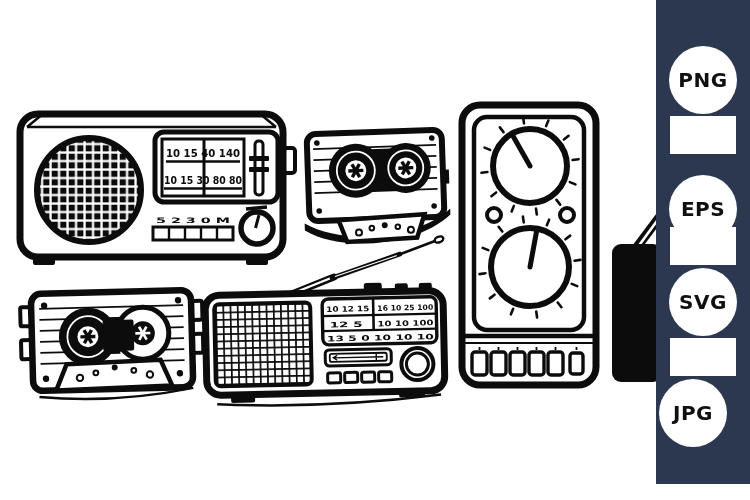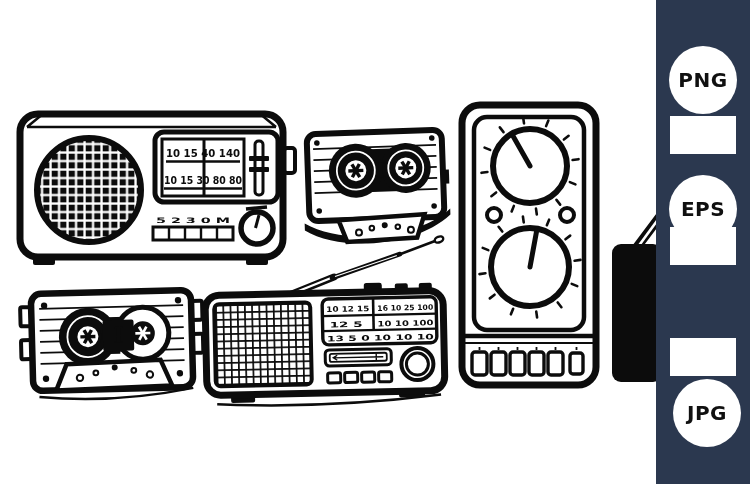--- a/index.html
+++ b/index.html
@@ -247,18 +247,21 @@
 <div class="rail" style="left: 656px; width: 94px; background: rgb(43, 56, 79);" aria-label="PNG">
   <div class="link-rect" style="left:14px;top:116px;width:66px;height:38px;"></div>
   <div class="link-rect" style="left:14px;top:227px;width:66px;height:38px;"></div>
   <div class="link-rect" style="left:14px;top:338px;width:66px;height:38px;"></div>
   <div class="badge" style="left:13px;top:46px;width:68px;height:68px;">
     <span>PNG</span>
   </div>
   <div class="badge" style="left:13px;top:175px;width:68px;height:68px;">
     <span>EPS</span>
   </div>
-  <div class="badge" style="left:17px;top:379px;width:68px;height:68px;">
+  <div class="badge" style="left:13px;top:268px;width:68px;height:68px;">
+    <span>SVG</span>
+  </div>
+  <div class="badge" style="left:3px;top:379px;width:68px;height:68px;">
     <span>JPG</span>
   </div>
 </div>
 
 </div>
 
 </body></html>

